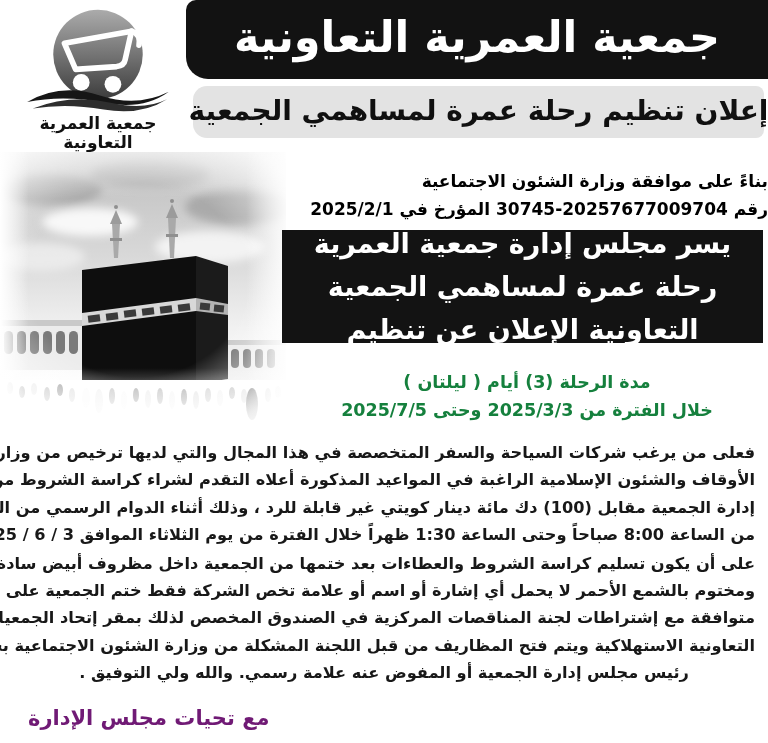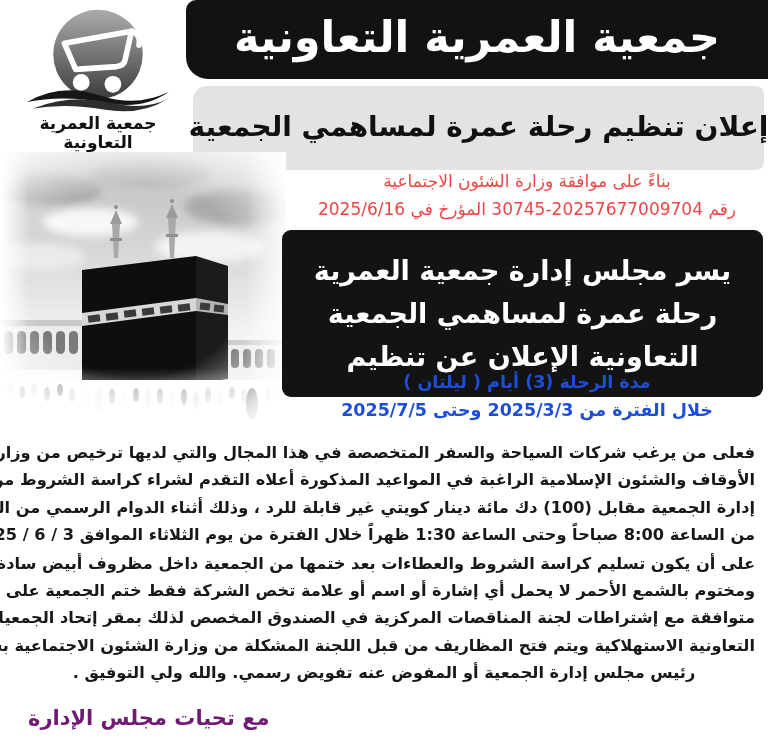--- a/index.html
+++ b/index.html
@@ -12,46 +12,46 @@
   .logo svg{display:block;margin:0 auto;}
   .logo-ar{font-size:17px;font-weight:800;color:#111;line-height:1.1;margin-top:-2px;direction:rtl;}
   .logo-en{font-size:15px;font-weight:700;color:#9a9a9a;letter-spacing:1px;margin-top:1px;}
   
   .hdr-black{
     position:absolute;left:186px;top:0;right:0;height:79px;background:#121212;
     border-radius:10px 0 0 22px;display:flex;align-items:center;justify-content:center;
   }
   .hdr-black .t{color:#fff;font-size:43px;font-weight:800;direction:rtl;white-space:nowrap;padding-bottom:6px;}
   .hdr-gray{
-    position:absolute;left:193px;top:86px;right:4px;height:84px;background:#e3e3e3;
+    position:absolute;left:193px;top:86px;right:4px;height:52px;background:#e3e3e3;
     border-radius:14px 8px 8px 14px;display:flex;align-items:center;justify-content:center;
   }
   .hdr-gray .t{color:#101010;font-size:28px;font-weight:800;direction:rtl;white-space:nowrap;padding-bottom:4px;}
   
   .photo{position:absolute;left:0;top:152px;width:286px;height:292px;}
   .photo svg{display:block;}
   .photo-fade{
     position:absolute;left:0;top:152px;width:286px;height:292px;pointer-events:none;
     background:
       linear-gradient(to right,#fff 0%,rgba(255,255,255,0) 10%),
       linear-gradient(to left,rgba(255,255,255,.85) 0%,rgba(255,255,255,0) 14%),
       linear-gradient(to bottom,rgba(255,255,255,.55) 0%,rgba(255,255,255,0) 16%),
       linear-gradient(to top,#fff 3%,rgba(255,255,255,0) 26%),
       radial-gradient(ellipse 70% 60% at 48% 44%,rgba(255,255,255,0) 55%,rgba(255,255,255,.75) 95%);
   }
   
   .approval{position:absolute;left:286px;right:0;top:167px;text-align:center;direction:rtl;}
-  .approval div{font-size:17px;font-weight:400;line-height:28px;color:#ef4444;}
+  .approval div{font-size:17px;font-weight:700;line-height:28px;color:#000000;text-align:right;}
   .ann-box{
-    position:absolute;left:282px;right:5px;top:230px;height:167px;background:#131313;
-    display:flex;flex-direction:column;align-items:center;justify-content:center;direction:rtl;border-radius:9px;
+    position:absolute;left:282px;right:5px;top:230px;height:113px;background:#131313;
+    display:flex;flex-direction:column;align-items:center;justify-content:center;direction:rtl;
   }
   .ann-box div{color:#fff;font-size:27px;font-weight:800;line-height:43px;white-space:nowrap;}
   .trip{position:absolute;left:286px;right:0;top:368px;text-align:center;direction:rtl;}
-  .trip div{font-size:17.5px;font-weight:700;line-height:28px;color:#1d4ed8;}
+  .trip div{font-size:17.5px;font-weight:700;line-height:28px;color:#15803d;}
   
   .bodytext{position:absolute;left:13px;right:13px;top:439px;direction:rtl;}
   .bodytext .ln{
     font-size:16.2px;font-weight:700;line-height:27.4px;color:#181818;
     text-align:justify;text-align-last:justify;white-space:nowrap;
   }
   .bodytext .ln.center{text-align:center;text-align-last:center;}
   .para2{margin-top:1px;}
   
   .footer{
@@ -191,21 +191,21 @@
         <ellipse cx="252" cy="252" rx="6" ry="16" fill="#1d1d1d"></ellipse>
         <ellipse cx="268" cy="243" rx="3" ry="7" fill="#bfbfbf"></ellipse>
         <ellipse cx="278" cy="240" rx="3" ry="6" fill="#dadada"></ellipse>
       </g>
     </svg>
   </div>
   <div class="photo-fade"></div>
 
   <div class="approval">
     <div>بناءً على موافقة وزارة الشئون الاجتماعية</div>
-    <div>رقم 20257677009704-30745 المؤرخ في 2025/6/16</div>
+    <div>رقم 20257677009704-30745 المؤرخ في 2025/2/1</div>
   </div>
 
   <div class="ann-box">
     <div>يسر مجلس إدارة جمعية العمرية</div>
     <div>رحلة عمرة لمساهمي الجمعية</div>
     <div>التعاونية الإعلان عن تنظيم</div>
   </div>
 
   <div class="trip">
     <div>مدة الرحلة (3) أيام ( ليلتان )</div>
@@ -217,19 +217,19 @@
       <div class="ln">فعلى من يرغب شركات السياحة والسفر المتخصصة في هذا المجال والتي لديها ترخيص من وزارة</div>
       <div class="ln">الأوقاف والشئون الإسلامية الراغبة في المواعيد المذكورة أعلاه التقدم لشراء كراسة الشروط من مبنى</div>
       <div class="ln">إدارة الجمعية مقابل (100) دك مائة دينار كويتي غير قابلة للرد ، وذلك أثناء الدوام الرسمي من الساعة</div>
       <div class="ln">من الساعة 8:00 صباحاً وحتى الساعة 1:30 ظهراً خلال الفترة من يوم الثلاثاء الموافق 3 / 6 / 2025 وحتى</div>
     </div>
     <div class="para2">
       <div class="ln">على أن يكون تسليم كراسة الشروط والعطاءات بعد ختمها من الجمعية داخل مظروف أبيض سادة مغلق</div>
       <div class="ln">ومختوم بالشمع الأحمر لا يحمل أي إشارة أو اسم أو علامة تخص الشركة فقط ختم الجمعية على الظرف</div>
       <div class="ln">متوافقة مع إشتراطات لجنة المناقصات المركزية في الصندوق المخصص لذلك بمقر إتحاد الجمعيات</div>
       <div class="ln">التعاونية الاستهلاكية ويتم فتح المظاريف من قبل اللجنة المشكلة من وزارة الشئون الاجتماعية بحضور</div>
-      <div class="ln center">رئيس مجلس إدارة الجمعية أو المفوض عنه تفويض رسمي.  والله ولي التوفيق .</div>
+      <div class="ln center">رئيس مجلس إدارة الجمعية أو المفوض عنه علامة رسمي.  والله ولي التوفيق .</div>
     </div>
   </div>
 
   <div class="footer">مع تحيات مجلس الإدارة</div>
 
 </div>
 
 </body></html>

